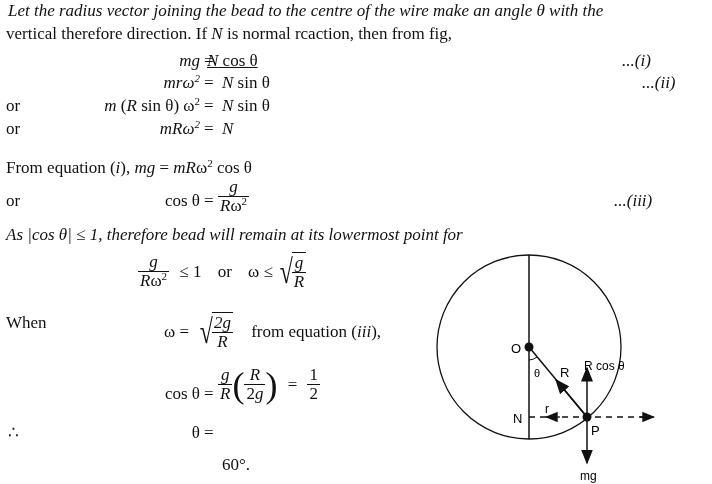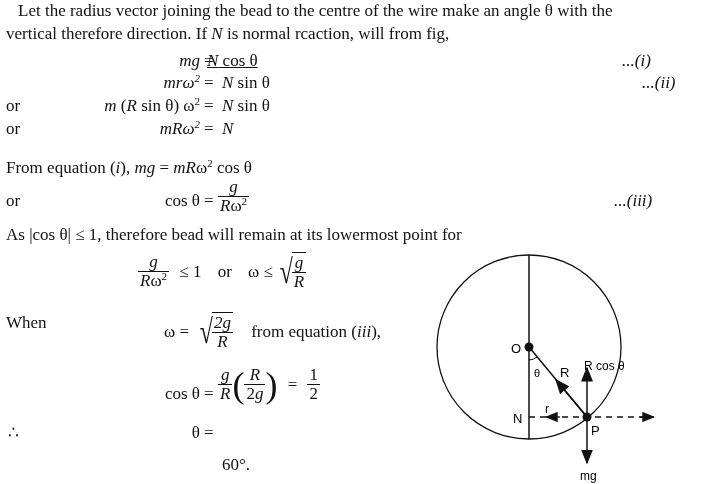--- a/index.html
+++ b/index.html
@@ -14,23 +14,23 @@
   sup { font-size: 11px; vertical-align: 6px; line-height: 0; }
   .sqrt { display: inline-block; vertical-align: middle; position: relative; }
   .sqrt .rad { display: inline-block; font-size: 34px; line-height: 1; vertical-align: middle; transform: scaleX(0.7); margin-right: -4px; }
   .sqrt .body { display: inline-block; border-top: 1px solid #111; vertical-align: middle; padding-top: 1px; }
   .paren { font-size: 36px; vertical-align: middle; line-height: 1; font-weight: 100; }
   svg text { font-family: "Liberation Sans", "DejaVu Sans", sans-serif; }
 </style>
 </head>
 <body>
 
-<div class="abs" style="left:18px; top:2px;">Let the radius vector joining the bead to the centre of the wire make an angle θ with the</div>
+<div class="abs" style="left:8px; top:2px;font-style:italic;">Let the radius vector joining the bead to the centre of the wire make an angle θ with the</div>
 <div class="abs" style="left:6px; top:25px;">
-  <span>vertical therefore direction. If </span><span class="i">N</span><span> is normal rcaction, will from fig,</span>
+  <span>vertical therefore direction. If </span><span class="i">N</span><span> is normal rcaction, then from fig,</span>
 </div>
 
 <div>
   <div class="abs i r" style="right:512px; top:52px;">mg</div>
   <div class="abs" style="left:204px; top:52px;">=</div>
   <div class="abs" style="left:207px; top:52px;text-decoration:underline;"><span class="i">N</span> cos θ</div>
   <div class="abs i" style="left:622px; top:52px;">...(i)</div>
 </div>
 
 <div>
@@ -61,21 +61,21 @@
 <div>
   <div class="abs" style="left:6px; top:192px;">or</div>
   <div class="abs r" style="right:512px; top:192px;">cos θ</div>
   <div class="abs" style="left:204px; top:192px;">=</div>
   <div class="abs" style="left:218px; top:178px;">
     <span class="frac"><span class="num i">g</span><span class="den"><span class="i">R</span>ω<sup>2</sup></span></span>
   </div>
   <div class="abs i" style="left:614px; top:192px;">...(iii)</div>
 </div>
 
-<div class="abs" style="left:6px; top:226px;">As |cos θ| ≤ 1, therefore bead will remain at its lowermost point for</div>
+<div class="abs" style="left:6px; top:226px;font-style:italic;">As |cos θ| ≤ 1, therefore bead will remain at its lowermost point for</div>
 
 <div class="abs" style="left:138px; top:252px;">
   <span class="frac"><span class="num i">g</span><span class="den"><span class="i">R</span>ω<sup>2</sup></span></span>
   <span style="vertical-align:middle; margin-left:6px;">≤ 1</span>
   <span style="vertical-align:middle; margin-left:12px;">or</span>
   <span style="vertical-align:middle; margin-left:12px;">ω ≤</span>
   <span class="sqrt"><span class="rad">√</span><span class="body"><span class="frac"><span class="num i">g</span><span class="den i">R</span></span></span></span>
 </div>
 
 <div class="abs" style="left:6px; top:314px;">When</div>

